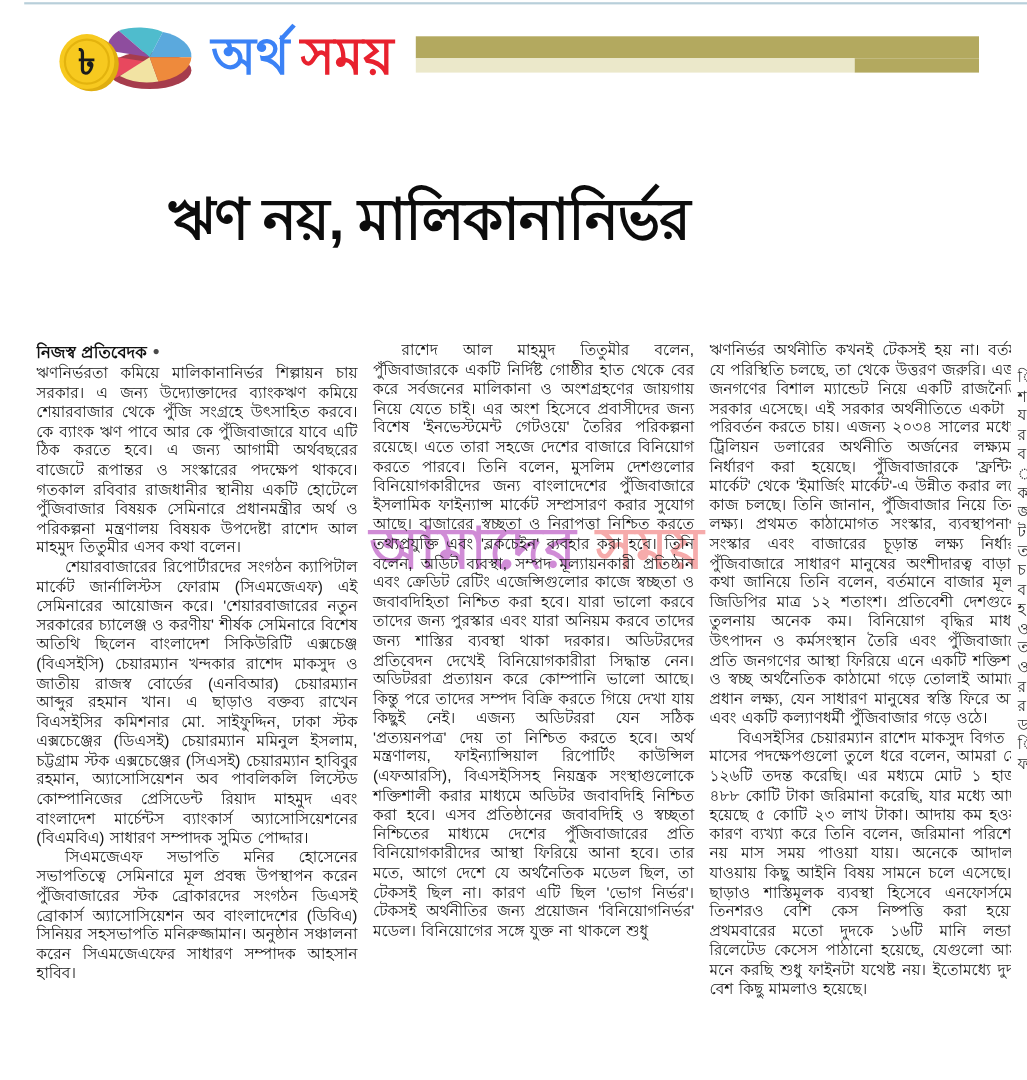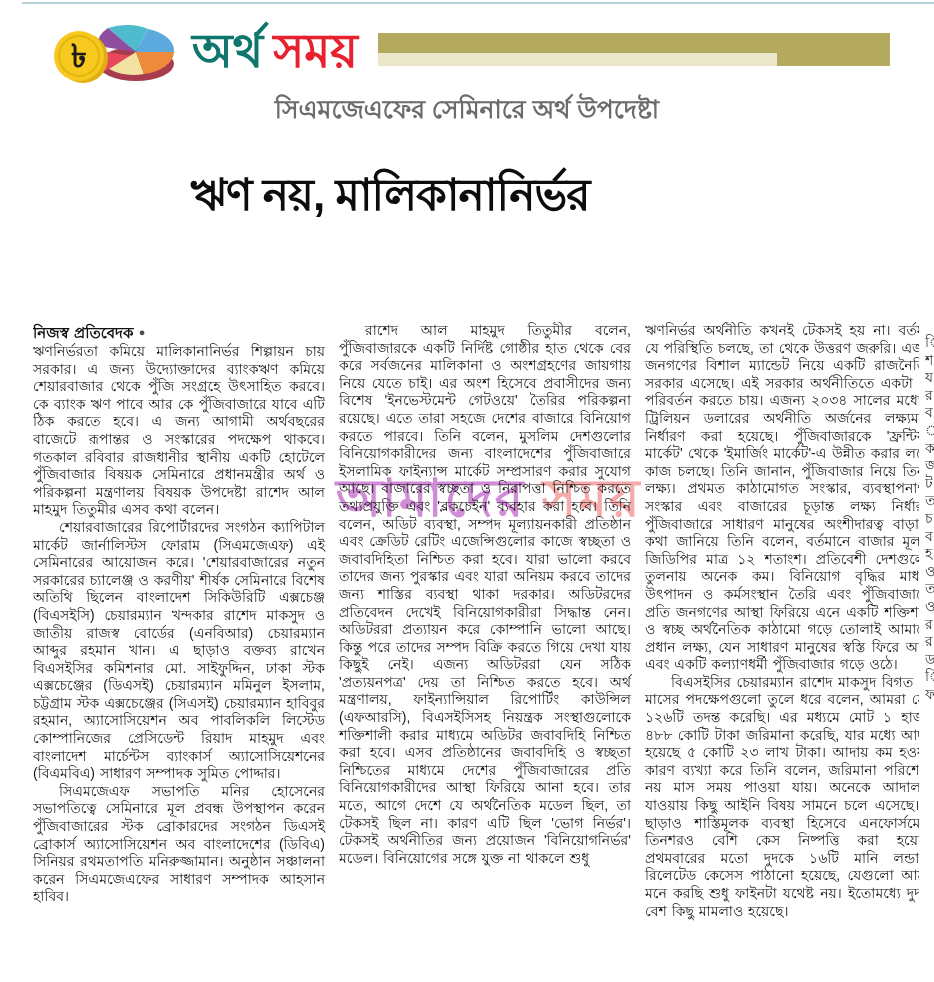--- a/index.html
+++ b/index.html
@@ -9,53 +9,53 @@
     -webkit-font-smoothing:antialiased;
   }
   .page{position:relative;width:934px;height:982px;background:#ffffff;overflow:hidden;}
 
   .top-rule{position:absolute;top:2px;left:22px;width:912px;height:2px;background:#b8cfda;}
 
   
   .masthead{position:absolute;left:50px;top:14px;display:flex;align-items:center;gap:10px;z-index:3;}
   .masthead svg{width:132px;height:74px;display:block;}
   .brand-title{font-size:47px;font-weight:bold;line-height:74px;white-space:nowrap;}
-  .brand-w1{color:#0f766e;margin-right:10px;}
+  .brand-w1{color:#3b82f6;margin-right:10px;}
   .brand-w2{color:#e8212e;}
 
   
   .accent-bars{position:absolute;left:378px;top:33px;z-index:2;}
   .accent-top{width:512px;height:20px;background:#b3a95f;}
   .accent-row{display:flex;}
   .accent-cream{width:399px;height:13px;background:#ebe8ca;}
   .accent-olive2{width:113px;height:13px;background:#b3a95f;}
 
   .kicker{
     position:absolute;top:90px;left:0;width:934px;text-align:center;
     font-size:25px;font-weight:600;color:#6b6c6e;z-index:3;
   }
 
   .headline{
     position:absolute;top:122px;left:0;width:780px;text-align:center;
-    font-size:44px;line-height:87px;font-weight:bold;color:#0c0c0c;z-index:3;
+    font-size:52px;line-height:87px;font-weight:bold;color:#0c0c0c;z-index:3;
     letter-spacing:-1px;
   }
 
   
   .watermark{
     position:absolute;left:336px;top:458px;z-index:1;
     font-size:52px;font-weight:bold;white-space:nowrap;opacity:0.5;
     letter-spacing:2px;
   }
   .wm-g{color:#a21caf;}
   .wm-r{color:#ef5a5a;}
 
   
   .article{
-    position:absolute;left:33px;top:322px;width:886px;height:660px;
+    position:absolute;left:33px;top:310px;width:886px;height:660px;
     display:flex;gap:14px;z-index:2;overflow:hidden;
   }
   .col{
     width:292px;min-width:292px;
     font-size:14px;line-height:17.6px;text-align:justify;color:#161616;
     word-spacing:1px;
   }
   .col p{margin:0;text-indent:26px;}
   .col p.noindent{text-indent:0;}
   .byline{font-weight:bold;font-size:15px;line-height:20px;color:#111;}
@@ -102,41 +102,40 @@
   </div>
 
   <div class="accent-bars">
     <div class="accent-top"></div>
     <div class="accent-row">
       <div class="accent-cream"></div>
       <div class="accent-olive2"></div>
     </div>
   </div>
 
-  <div class="kicker">সিএমজেএফের সেমিনারে অর্থ উপদেষ্টা</div>
 
   <h1 class="headline">
     <div>ঋণ নয়, মালিকানানির্ভর</div>
   </h1>
 
   <div class="watermark">
     <span class="wm-g">আমাদের</span>
     <span class="wm-r">সময়</span>
   </div>
 
   <div class="article">
 
     <div class="col">
       <div class="byline">
         <span>নিজস্ব প্রতিবেদক</span>
         <span class="dot">●</span>
       </div>
       <p class="noindent">ঋণনির্ভরতা কমিয়ে মালিকানানির্ভর শিল্পায়ন চায় সরকার। এ জন্য উদ্যোক্তাদের ব্যাংকঋণ কমিয়ে শেয়ারবাজার থেকে পুঁজি সংগ্রহে উৎসাহিত করবে। কে ব্যাংক ঋণ পাবে আর কে পুঁজিবাজারে যাবে এটি ঠিক করতে হবে। এ জন্য আগামী অর্থবছরের বাজেটে রূপান্তর ও সংস্কারের পদক্ষেপ থাকবে। গতকাল রবিবার রাজধানীর স্থানীয় একটি হোটেলে পুঁজিবাজার বিষয়ক সেমিনারে প্রধানমন্ত্রীর অর্থ ও পরিকল্পনা মন্ত্রণালয় বিষয়ক উপদেষ্টা রাশেদ আল মাহমুদ তিতুমীর এসব কথা বলেন।</p>
       <p>শেয়ারবাজারের রিপোর্টারদের সংগঠন ক্যাপিটাল মার্কেট জার্নালিস্টস ফোরাম (সিএমজেএফ) এই সেমিনারের আয়োজন করে। 'শেয়ারবাজারের নতুন সরকারের চ্যালেঞ্জ ও করণীয়' শীর্ষক সেমিনারে বিশেষ অতিথি ছিলেন বাংলাদেশ সিকিউরিটি এক্সচেঞ্জ (বিএসইসি) চেয়ারম্যান খন্দকার রাশেদ মাকসুদ ও জাতীয় রাজস্ব বোর্ডের (এনবিআর) চেয়ারম্যান আব্দুর রহমান খান। এ ছাড়াও বক্তব্য রাখেন বিএসইসির কমিশনার মো. সাইফুদ্দিন, ঢাকা স্টক এক্সচেঞ্জের (ডিএসই) চেয়ারম্যান মমিনুল ইসলাম, চট্টগ্রাম স্টক এক্সচেঞ্জের (সিএসই) চেয়ারম্যান হাবিবুর রহমান, অ্যাসোসিয়েশন অব পাবলিকলি লিস্টেড কোম্পানিজের প্রেসিডেন্ট রিয়াদ মাহমুদ এবং বাংলাদেশ মার্চেন্টস ব্যাংকার্স অ্যাসোসিয়েশনের (বিএমবিএ) সাধারণ সম্পাদক সুমিত পোদ্দার।</p>
-      <p>সিএমজেএফ সভাপতি মনির হোসেনের সভাপতিত্বে সেমিনারে মূল প্রবন্ধ উপস্থাপন করেন পুঁজিবাজারের স্টক ব্রোকারদের সংগঠন ডিএসই ব্রোকার্স অ্যাসোসিয়েশন অব বাংলাদেশের (ডিবিএ) সিনিয়র রথমতাপতি মনিরুজ্জামান। অনুষ্ঠান সঞ্চালনা করেন সিএমজেএফের সাধারণ সম্পাদক আহসান হাবিব।</p>
+      <p>সিএমজেএফ সভাপতি মনির হোসেনের সভাপতিত্বে সেমিনারে মূল প্রবন্ধ উপস্থাপন করেন পুঁজিবাজারের স্টক ব্রোকারদের সংগঠন ডিএসই ব্রোকার্স অ্যাসোসিয়েশন অব বাংলাদেশের (ডিবিএ) সিনিয়র সহসভাপতি মনিরুজ্জামান। অনুষ্ঠান সঞ্চালনা করেন সিএমজেএফের সাধারণ সম্পাদক আহসান হাবিব।</p>
     </div>
 
     <div class="col">
       <p>রাশেদ আল মাহমুদ তিতুমীর বলেন, পুঁজিবাজারকে একটি নির্দিষ্ট গোষ্ঠীর হাত থেকে বের করে সর্বজনের মালিকানা ও অংশগ্রহণের জায়গায় নিয়ে যেতে চাই। এর অংশ হিসেবে প্রবাসীদের জন্য বিশেষ 'ইনভেস্টমেন্ট গেটওয়ে' তৈরির পরিকল্পনা রয়েছে। এতে তারা সহজে দেশের বাজারে বিনিয়োগ করতে পারবে। তিনি বলেন, মুসলিম দেশগুলোর বিনিয়োগকারীদের জন্য বাংলাদেশের পুঁজিবাজারে ইসলামিক ফাইন্যান্স মার্কেট সম্প্রসারণ করার সুযোগ আছে। বাজারের স্বচ্ছতা ও নিরাপত্তা নিশ্চিত করতে তথ্যপ্রযুক্তি এবং 'ব্লকচেইন' ব্যবহার করা হবে। তিনি বলেন, অডিট ব্যবস্থা, সম্পদ মূল্যায়নকারী প্রতিষ্ঠান এবং ক্রেডিট রেটিং এজেন্সিগুলোর কাজে স্বচ্ছতা ও জবাবদিহিতা নিশ্চিত করা হবে। যারা ভালো করবে তাদের জন্য পুরস্কার এবং যারা অনিয়ম করবে তাদের জন্য শাস্তির ব্যবস্থা থাকা দরকার। অডিটরদের প্রতিবেদন দেখেই বিনিয়োগকারীরা সিদ্ধান্ত নেন। অডিটররা প্রত্যায়ন করে কোম্পানি ভালো আছে। কিন্তু পরে তাদের সম্পদ বিক্রি করতে গিয়ে দেখা যায় কিছুই নেই। এজন্য অডিটররা যেন সঠিক 'প্রত্যয়নপত্র' দেয় তা নিশ্চিত করতে হবে। অর্থ মন্ত্রণালয়, ফাইন্যান্সিয়াল রিপোর্টিং কাউন্সিল (এফআরসি), বিএসইসিসহ নিয়ন্ত্রক সংস্থাগুলোকে শক্তিশালী করার মাধ্যমে অডিটর জবাবদিহি নিশ্চিত করা হবে। এসব প্রতিষ্ঠানের জবাবদিহি ও স্বচ্ছতা নিশ্চিতের মাধ্যমে দেশের পুঁজিবাজারের প্রতি বিনিয়োগকারীদের আস্থা ফিরিয়ে আনা হবে। তার মতে, আগে দেশে যে অর্থনৈতিক মডেল ছিল, তা টেকসই ছিল না। কারণ এটি ছিল 'ভোগ নির্ভর'। টেকসই অর্থনীতির জন্য প্রয়োজন 'বিনিয়োগনির্ভর' মডেল। বিনিয়োগের সঙ্গে যুক্ত না থাকলে শুধু</p>
     </div>
 
     <div class="col">
       <p class="noindent">ঋণনির্ভর অর্থনীতি কখনই টেকসই হয় না। বর্তমান যে পরিস্থিতি চলছে, তা থেকে উত্তরণ জরুরি। এজন্য জনগণের বিশাল ম্যান্ডেট নিয়ে একটি রাজনৈতিক সরকার এসেছে। এই সরকার অর্থনীতিতে একটা বড় পরিবর্তন করতে চায়। এজন্য ২০৩৪ সালের মধ্যে ১ ট্রিলিয়ন ডলারের অর্থনীতি অর্জনের লক্ষ্যমাত্রা নির্ধারণ করা হয়েছে। পুঁজিবাজারকে 'ফ্রন্টিয়ার মার্কেট' থেকে 'ইমার্জিং মার্কেট'-এ উন্নীত করার লক্ষ্যে কাজ চলছে। তিনি জানান, পুঁজিবাজার নিয়ে তিনটি লক্ষ্য। প্রথমত কাঠামোগত সংস্কার, ব্যবস্থাপনাগত সংস্কার এবং বাজারের চূড়ান্ত লক্ষ্য নির্ধারণ। পুঁজিবাজারে সাধারণ মানুষের অংশীদারত্ব বাড়ানো কথা জানিয়ে তিনি বলেন, বর্তমানে বাজার মূলধন জিডিপির মাত্র ১২ শতাংশ। প্রতিবেশী দেশগুলোর তুলনায় অনেক কম। বিনিয়োগ বৃদ্ধির মাধ্যমে উৎপাদন ও কর্মসংস্থান তৈরি এবং পুঁজিবাজারের প্রতি জনগণের আস্থা ফিরিয়ে এনে একটি শক্তিশালী ও স্বচ্ছ অর্থনৈতিক কাঠামো গড়ে তোলাই আমাদের প্রধান লক্ষ্য, যেন সাধারণ মানুষের স্বস্তি ফিরে আসে এবং একটি কল্যাণধর্মী পুঁজিবাজার গড়ে ওঠে।</p>
       <p>বিএসইসির চেয়ারম্যান রাশেদ মাকসুদ বিগত ১৮ মাসের পদক্ষেপগুলো তুলে ধরে বলেন, আমরা মোট ১২৬টি তদন্ত করেছি। এর মধ্যমে মোট ১ হাজার ৪৮৮ কোটি টাকা জরিমানা করেছি, যার মধ্যে আদায় হয়েছে ৫ কোটি ২৩ লাখ টাকা। আদায় কম হওয়ার কারণ ব্যখ্যা করে তিনি বলেন, জরিমানা পরিশোধে নয় মাস সময় পাওয়া যায়। অনেকে আদালতে যাওয়ায় কিছু আইনি বিষয় সামনে চলে এসেছে। এ ছাড়াও শাস্তিমূলক ব্যবস্থা হিসেবে এনফোর্সমেন্টে তিনশরও বেশি কেস নিষ্পত্তি করা হয়েছে। প্রথমবারের মতো দুদকে ১৬টি মানি লন্ডারিং রিলেটেড কেসেস পাঠানো হয়েছে, যেগুলো আমরা মনে করছি শুধু ফাইনটা যথেষ্ট নয়। ইতোমধ্যে দুদকে বেশ কিছু মামলাও হয়েছে।</p>
     </div>

